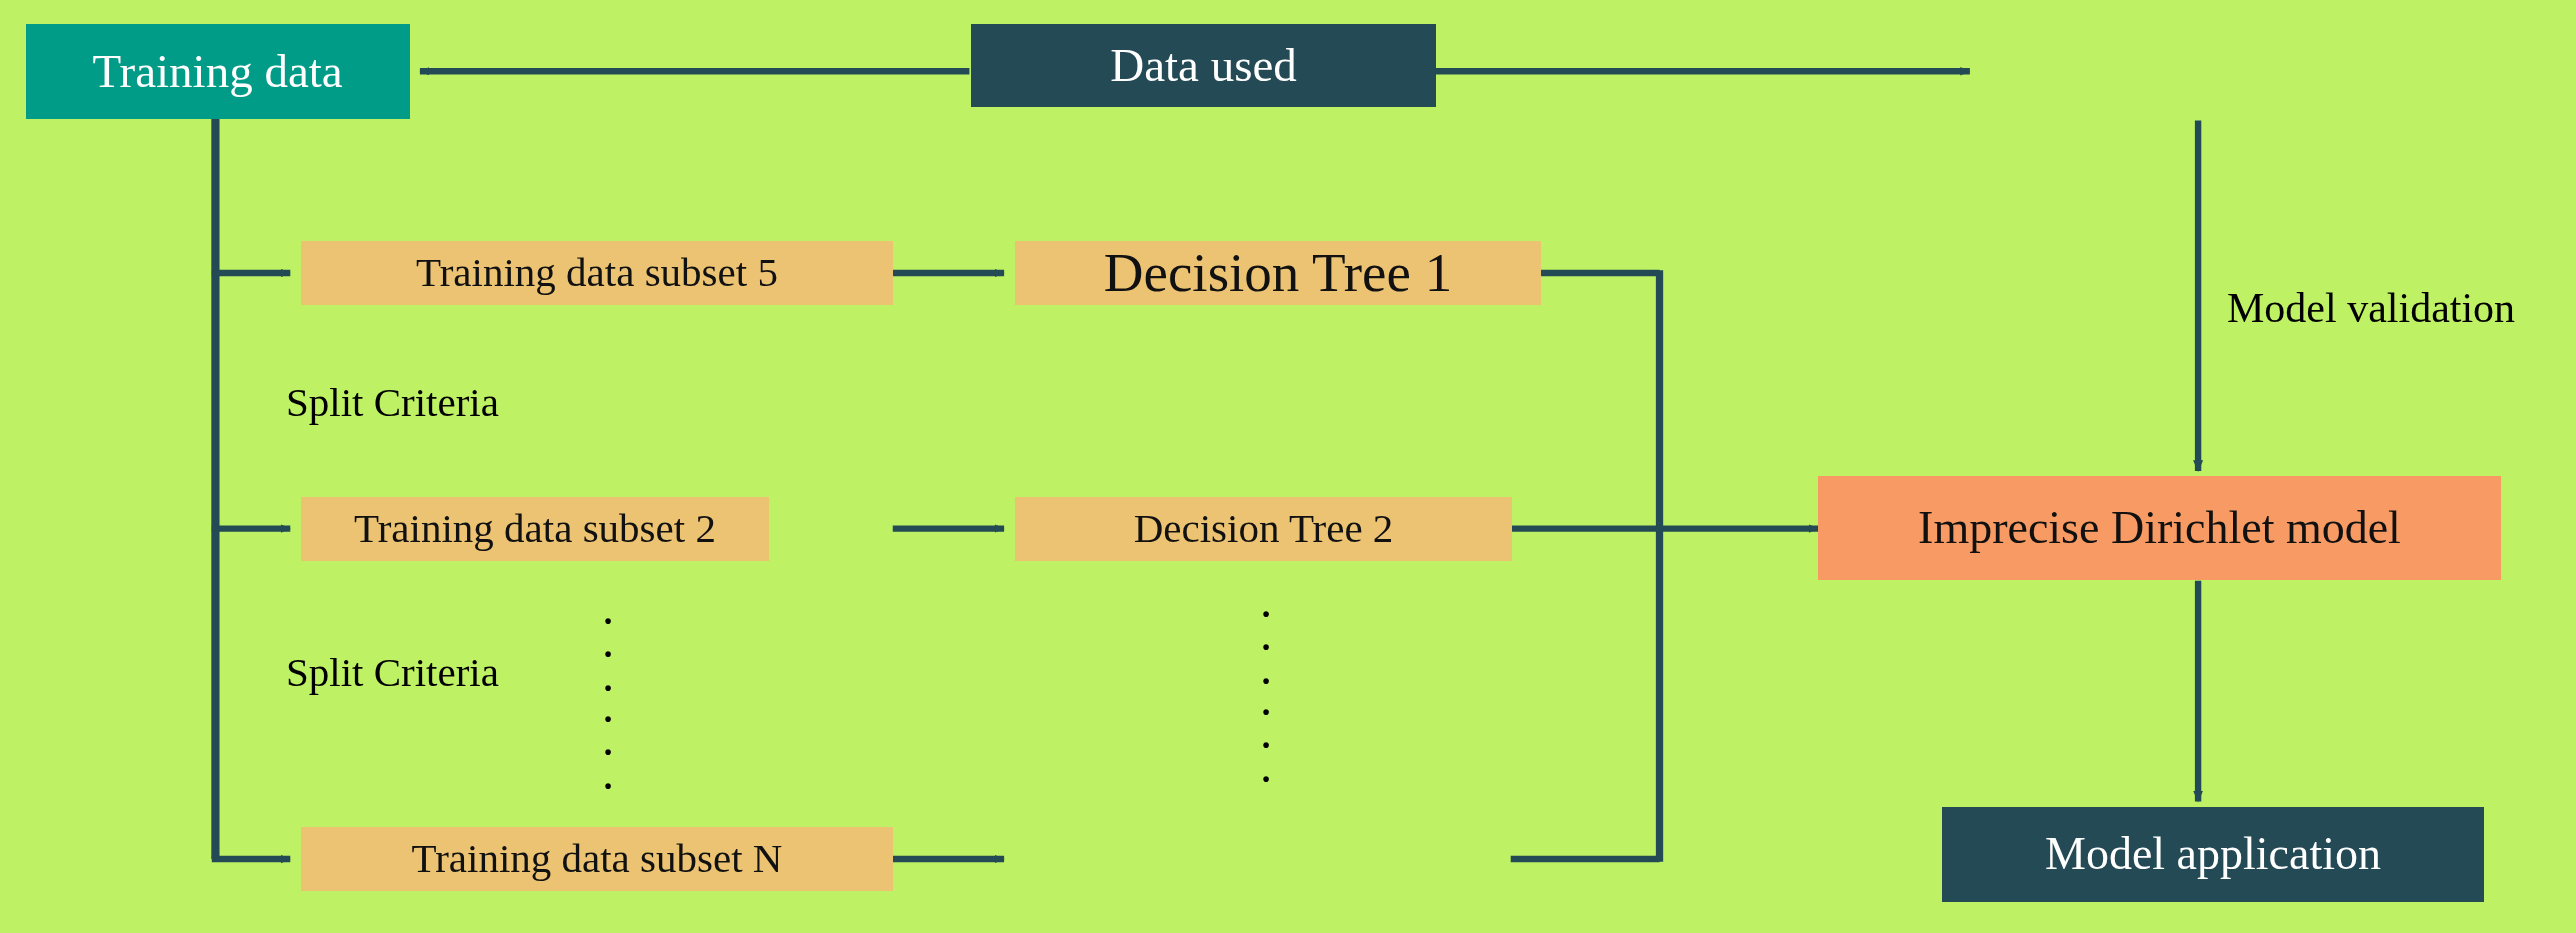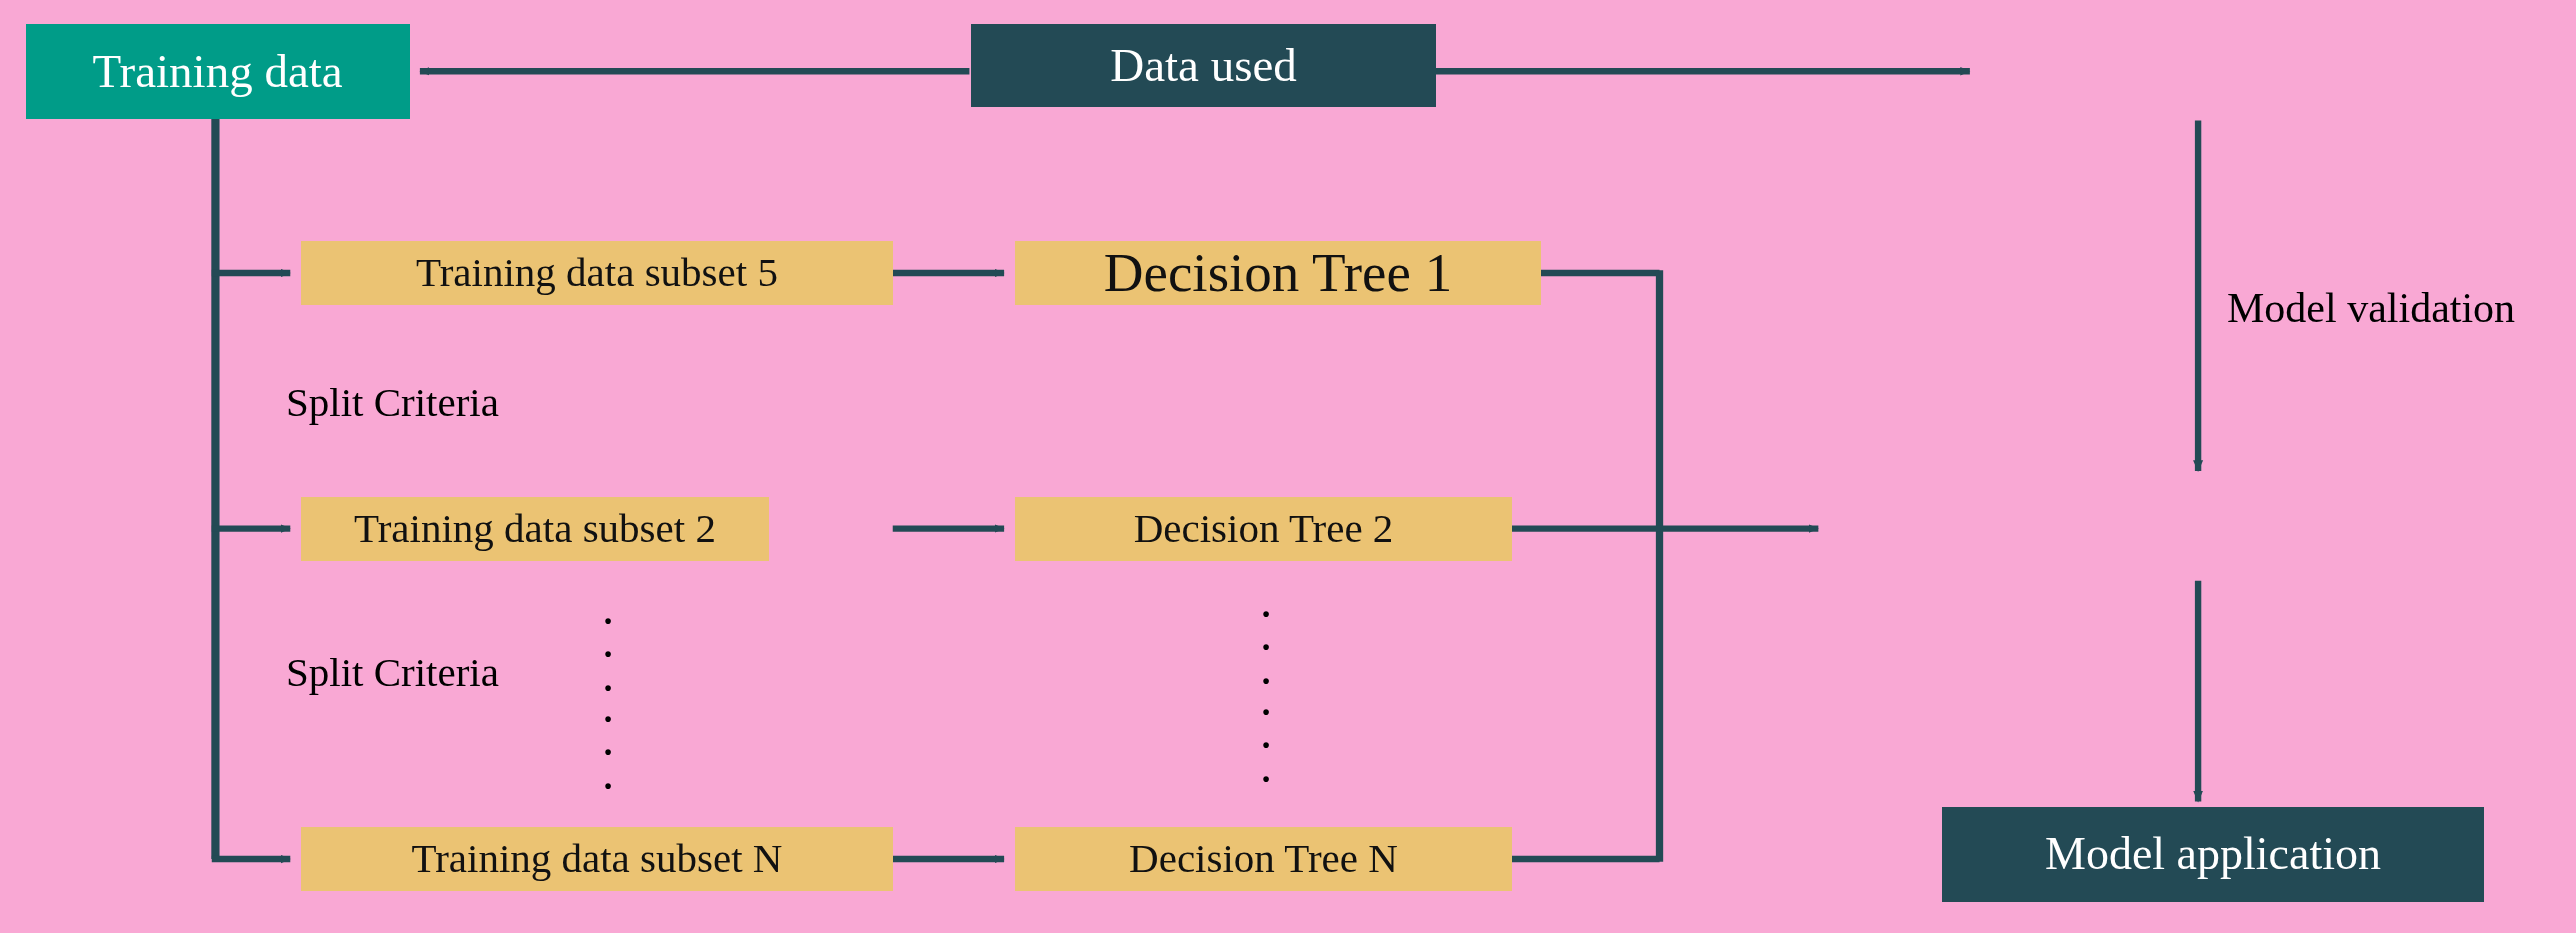--- a/index.html
+++ b/index.html
@@ -5,21 +5,21 @@
 <style>
   html, body {
     margin: 0;
     padding: 0;
     background: #ffffff;
   }
   #canvas {
     position: relative;
     width: 2576px;
     height: 934px;
-    background: #f9a8d4;
+    background: #bef264;
     overflow: hidden;
     font-family: "Liberation Serif", "DejaVu Serif", serif;
   }
   .node {
     position: absolute;
     display: flex;
     align-items: center;
     justify-content: center;
     box-sizing: border-box;
     text-align: center;
@@ -129,22 +129,22 @@
   <div class="node node-gold" style="left:301px; top:241px; width:592px; height:64px; font-size:41px;">Training data subset 5</div>
 
   <div class="node node-gold" style="left:301px; top:497px; width:468px; height:64px; font-size:41px;">Training data subset 2</div>
 
   <div class="node node-gold" style="left:301px; top:827px; width:592px; height:64px; font-size:41px;">Training data subset N</div>
 
   <div class="node node-gold" style="left:1015px; top:241px; width:526px; height:64px; font-size:55px;">Decision Tree 1</div>
 
   <div class="node node-gold" style="left:1015px; top:497px; width:497px; height:64px; font-size:41px;">Decision Tree 2</div>
 
-  <div class="node node-gold" style="left:1015px; top:827px; width:497px; height:64px; font-size:41px;">Decision Tree N</div>
 
+  <div class="node node-orange" style="left:1818px; top:476px; width:683px; height:104px; font-size:46px;">Imprecise Dirichlet model</div>
 
   <div class="node node-slate" style="left:1942px; top:807px; width:542px; height:95px; font-size:46px;">Model application</div>
 
   <div class="label-text" style="left:286px; top:381px; font-size:41px;">Split Criteria</div>
 
   <div class="label-text" style="left:286px; top:651px; font-size:41px;">Split Criteria</div>
 
   <div class="label-text" style="left:2227px; top:286px; font-size:42px;">Model validation</div>
 
   <div class="vdots" style="left:589px; top:605px; width:38px; font-size:35px;">

